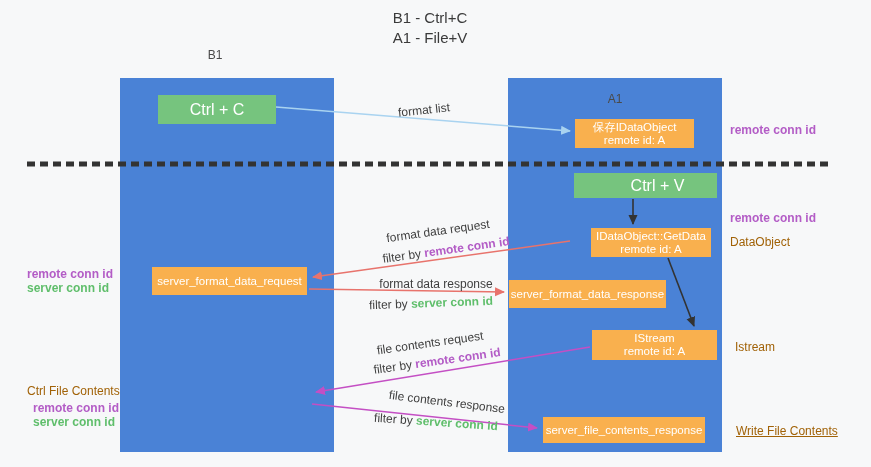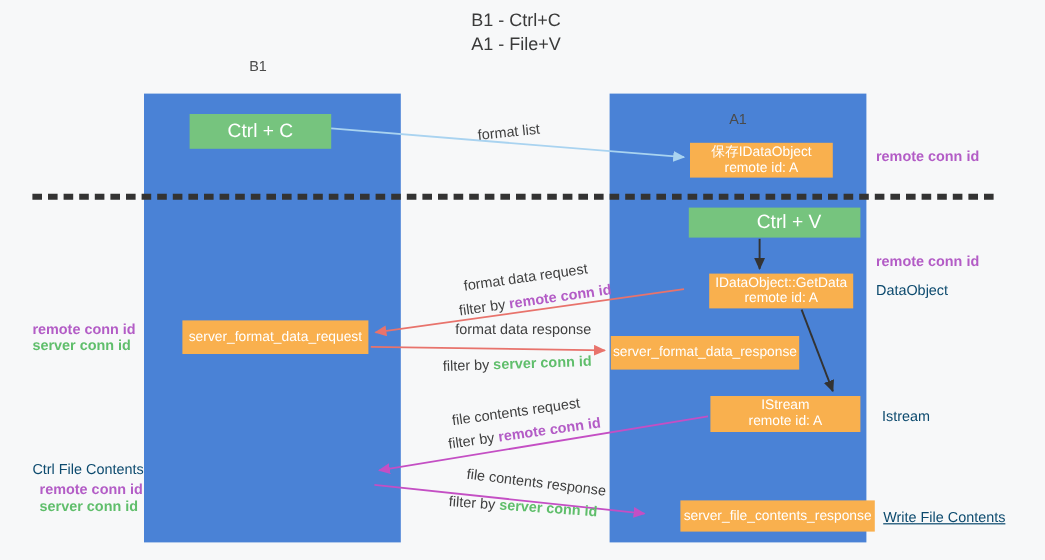--- a/index.html
+++ b/index.html
@@ -24,21 +24,21 @@
     background:var(--lane-blue,#4a82d6);z-index:1;
   }
   .box{
     position:absolute;z-index:3;display:flex;flex-direction:column;
     align-items:center;justify-content:center;color:#fff;
     font-size:11.5px;line-height:13px;text-align:center;
   }
   .box.orange{background:var(--box-orange,#f9b04e);}
   .box.green{background:var(--box-green,#76c47e);font-size:16px;}
   .side-label{
-    position:absolute;font-size:12px;color:#0c4a6e;white-space:nowrap;
+    position:absolute;font-size:12px;color:#a16207;white-space:nowrap;
     line-height:14px;z-index:2;
   }
   .side-label.purple{color:var(--text-purple,#b35cc6);font-weight:bold;}
   .side-label.green{color:var(--text-green,#5fbe6b);font-weight:bold;}
   .arrow-label{
     position:absolute;font-size:12px;color:#3f3f3f;white-space:nowrap;
     z-index:6;transform:translate(-50%,-50%);
   }
   .hl-purple{color:var(--text-purple,#b35cc6);font-weight:bold;}
   .hl-green{color:var(--text-green,#5fbe6b);font-weight:bold;}
@@ -97,21 +97,21 @@
   <div class="box orange" style="left:152px;top:267px;width:155px;height:28px;">
     <div>server_format_data_request</div>
   </div>
 
   <div class="box orange" style="left:592px;top:330px;width:125px;height:30px;">
     <div>IStream</div>
     <div>remote id: A</div>
   </div>
 
 
-  <div class="box orange" style="left:567px;top:417px;width:162px;height:26px;">
+  <div class="box orange" style="left:543px;top:417px;width:162px;height:26px;">
     <div>server_file_contents_response</div>
   </div>
 
   <div class="side-label purple" style="left:730px;top:123px;">remote conn id</div>
   <div class="side-label purple" style="left:730px;top:211px;">remote conn id</div>
   <div class="side-label" style="left:730px;top:235px;">DataObject</div>
   <div class="side-label" style="left:735px;top:340px;">Istream</div>
   <div class="side-label" style="left:736px;top:424px;text-decoration:underline;">Write File Contents</div>
 
   <div class="side-label purple" style="left:27px;top:267px;">remote conn id</div>
@@ -120,21 +120,21 @@
   <div class="side-label purple" style="left:33px;top:401px;">remote conn id</div>
   <div class="side-label green" style="left:33px;top:415px;">server conn id</div>
 
   <div class="arrow-label" style="left:424px;top:110px;transform:translate(-50%,-50%) rotate(-6deg);">format list</div>
 
   <div class="arrow-label" style="left:438px;top:231px;transform:translate(-50%,-50%) rotate(-8deg);">format data request</div>
   <div class="arrow-label" style="left:446px;top:250px;transform:translate(-50%,-50%) rotate(-8deg);">
     <span>filter by </span><span class="hl-purple">remote conn id</span>
   </div>
 
-  <div class="arrow-label" style="left:436px;top:274px;">format data response</div>
+  <div class="arrow-label" style="left:436px;top:284px;">format data response</div>
   <div class="arrow-label" style="left:431px;top:303px;transform:translate(-50%,-50%) rotate(-2deg);">
     <span>filter by </span><span class="hl-green">server conn id</span>
   </div>
 
   <div class="arrow-label" style="left:430px;top:343px;transform:translate(-50%,-50%) rotate(-8deg);">file contents request</div>
   <div class="arrow-label" style="left:437px;top:361px;transform:translate(-50%,-50%) rotate(-8deg);">
     <span>filter by </span><span class="hl-purple">remote conn id</span>
   </div>
 
   <div class="arrow-label" style="left:447px;top:402px;transform:translate(-50%,-50%) rotate(7deg);">file contents response</div>

